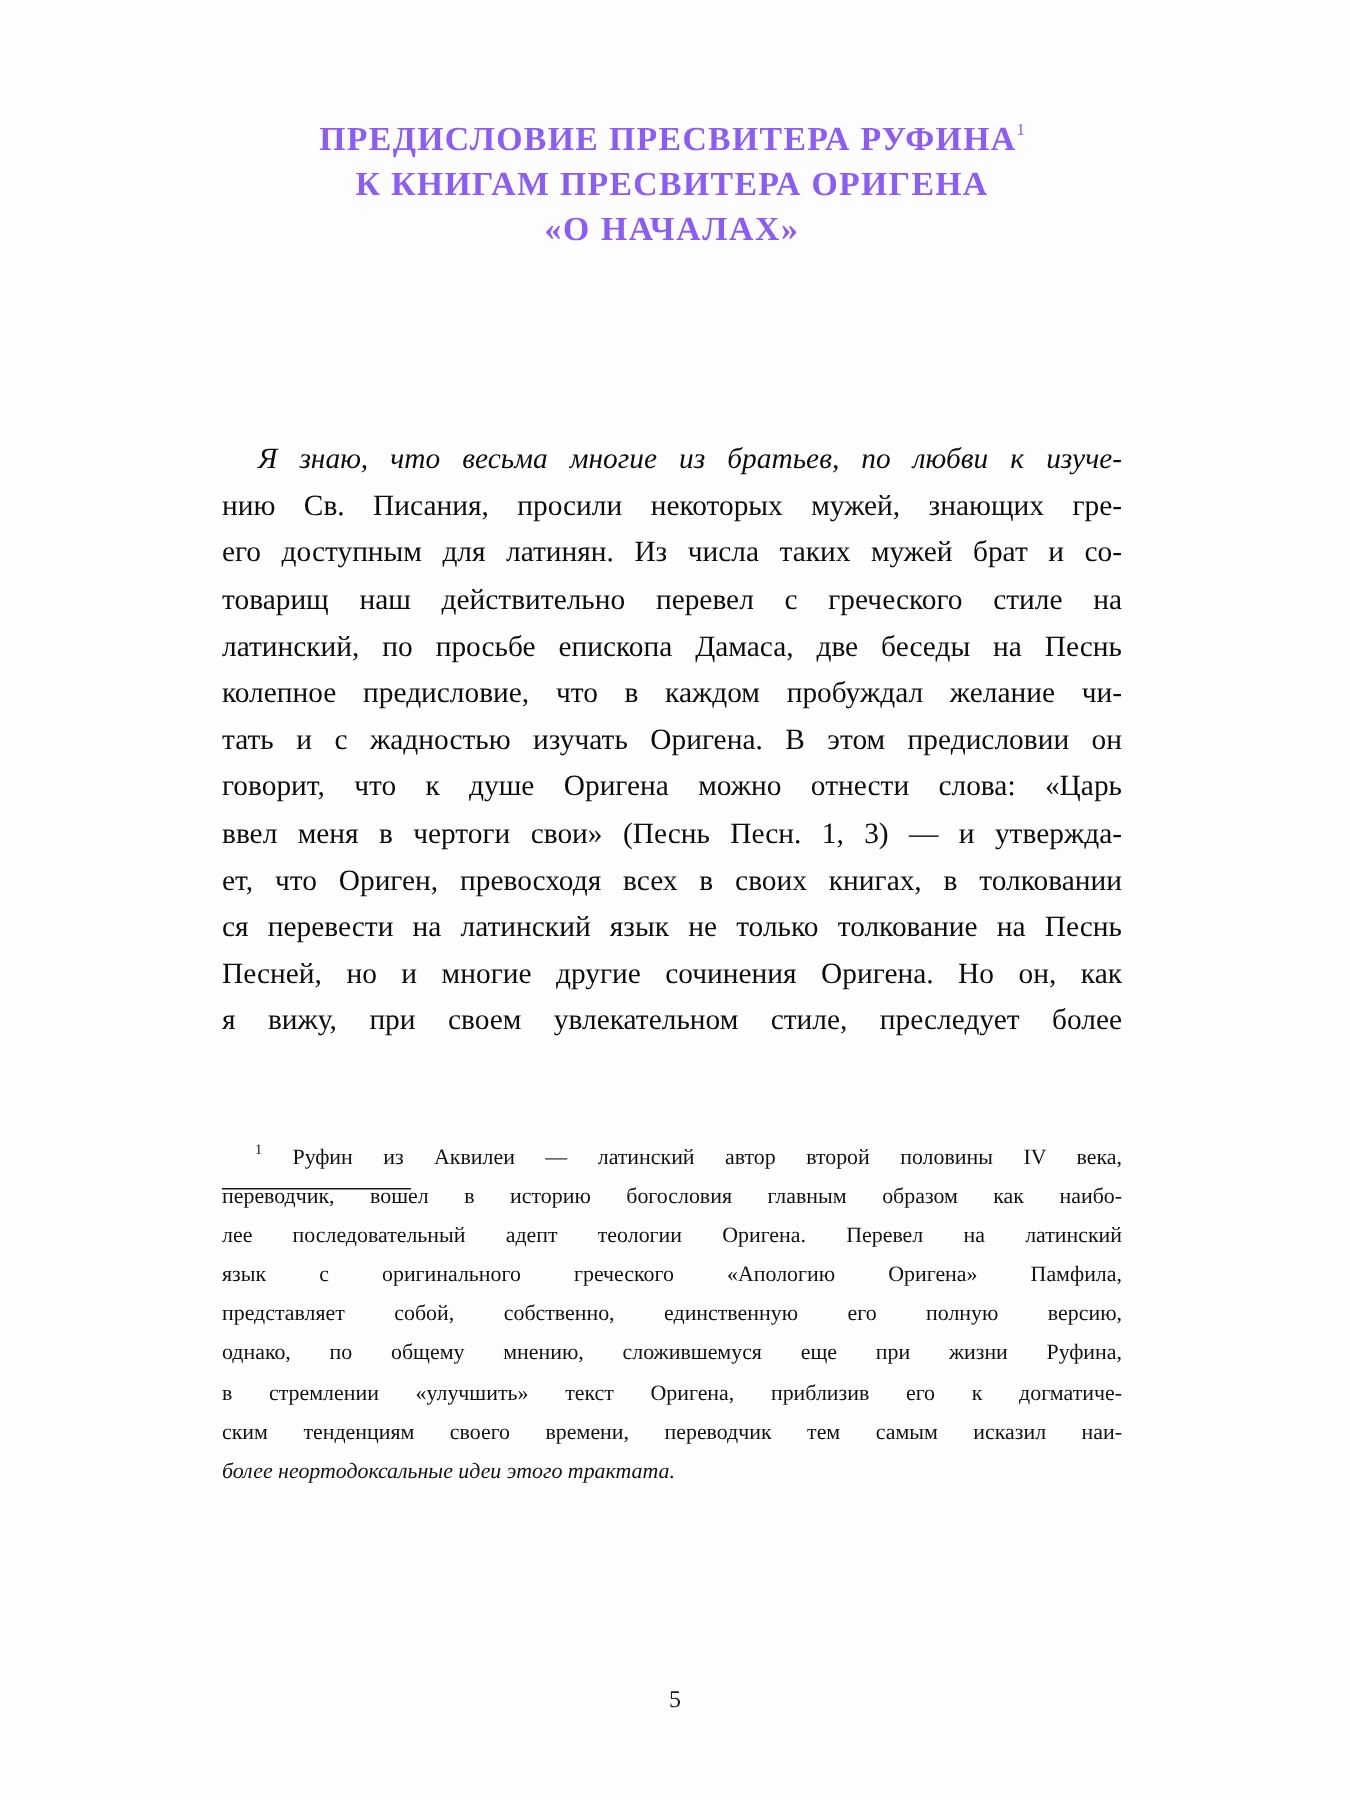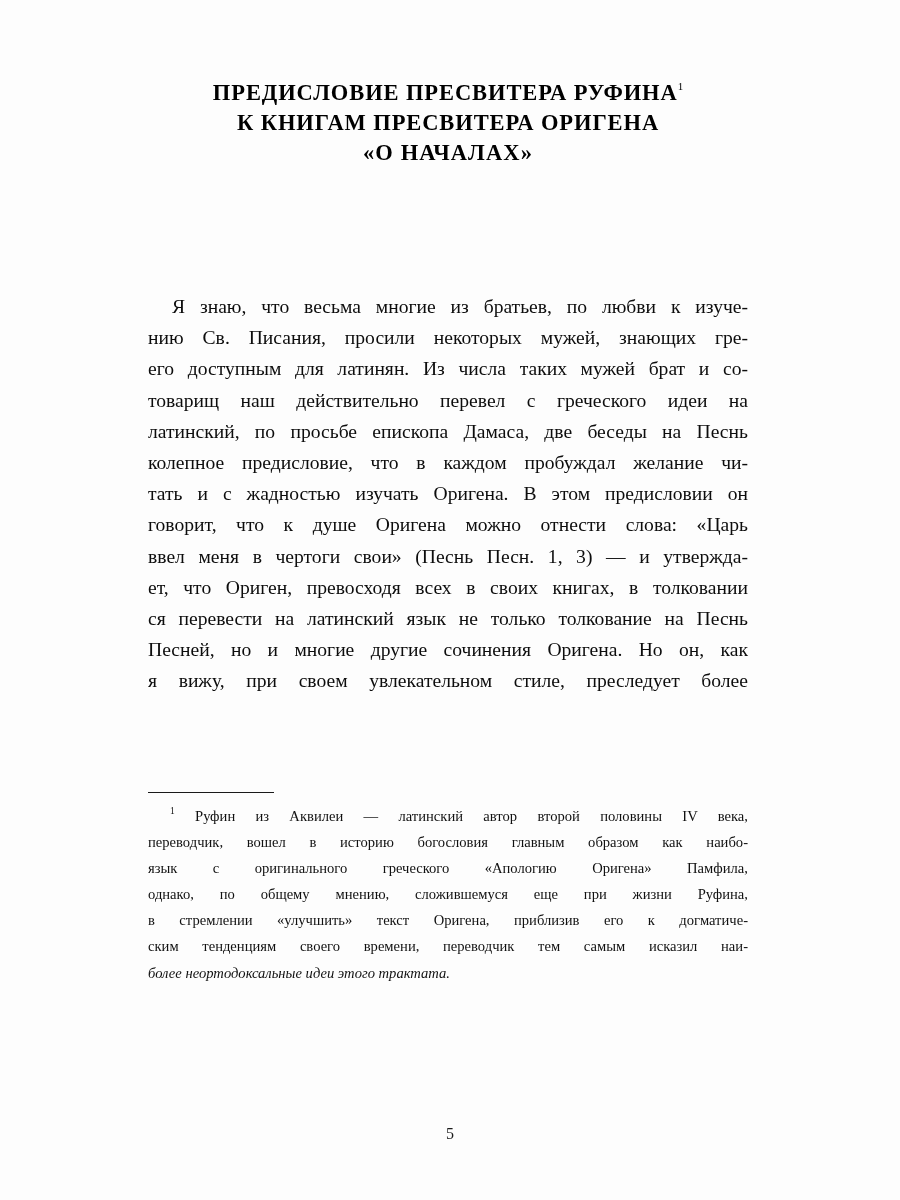--- a/index.html
+++ b/index.html
@@ -32,21 +32,21 @@
     top: 78px;
     width: 600px;
     text-align: center;
   }
   .title-line {
     font-family: "Liberation Serif", "DejaVu Serif", serif;
     font-weight: bold;
     font-size: 22.5px;
     letter-spacing: 0.9px;
     line-height: 30px;
-    color: #000000;
+    color: #8b5cf6;
     white-space: nowrap;
   }
   .title-line.l3 {
     letter-spacing: 1.1px;
   }
   .title-sup {
     font-size: 11px;
     font-weight: normal;
     vertical-align: super;
     line-height: 0;
@@ -66,35 +66,36 @@
   .jline {
     display: block;
     text-align: justify;
     text-align-last: justify;
     white-space: nowrap;
     font-size: 19.6px;
     line-height: 31.2px;
   }
   .jline.first {
     text-indent: 24px;
+    font-style: italic;
   }
 
   
   .footnote-rule {
     position: absolute;
     left: 148px;
     top: 792px;
     width: 126px;
     height: 0;
     border-top: 1.3px solid #1a1a1a;
   }
   .footnote-block {
     position: absolute;
     left: 148px;
-    top: 803px;
+    top: 759px;
     width: 600px;
   }
   .fline {
     display: block;
     text-align: justify;
     text-align-last: justify;
     white-space: nowrap;
     font-size: 14.6px;
     line-height: 26.1px;
     color: #111;
@@ -133,38 +134,40 @@
   <div class="title-block">
     <div class="title-line l1"><span>ПРЕДИСЛОВИЕ ПРЕСВИТЕРА РУФИНА</span><span class="title-sup">1</span></div>
     <div class="title-line l2">К КНИГАМ ПРЕСВИТЕРА ОРИГЕНА</div>
     <div class="title-line l3">«О НАЧАЛАХ»</div>
   </div>
 
   <div class="body-block">
     <span class="jline first">Я знаю, что весьма многие из братьев, по любви к изуче-</span>
     <span class="jline">нию Св. Писания, просили некоторых мужей, знающих гре-</span>
     <span class="jline">его доступным для латинян. Из числа таких мужей брат и со-</span>
-    <span class="jline">товарищ наш действительно перевел с греческого идеи на</span>
+    <span class="jline">товарищ наш действительно перевел с греческого стиле на</span>
     <span class="jline">латинский, по просьбе епископа Дамаса, две беседы на Песнь</span>
     <span class="jline">колепное предисловие, что в каждом пробуждал желание чи-</span>
     <span class="jline">тать и с жадностью изучать Оригена. В этом предисловии он</span>
     <span class="jline">говорит, что к душе Оригена можно отнести слова: «Царь</span>
     <span class="jline">ввел меня в чертоги свои» (Песнь Песн. 1, 3) — и утвержда-</span>
     <span class="jline">ет, что Ориген, превосходя всех в своих книгах, в толковании</span>
     <span class="jline">ся перевести на латинский язык не только толкование на Песнь</span>
     <span class="jline">Песней, но и многие другие сочинения Оригена. Но он, как</span>
     <span class="jline">я вижу, при своем увлекательном стиле, преследует более</span>
   </div>
 
   <div class="footnote-rule"></div>
 
   <div class="footnote-block">
     <span class="fline first"><span class="fn-marker">1</span> <span>Руфин из Аквилеи — латинский автор второй половины IV века,</span></span>
     <span class="fline">переводчик, вошел в историю богословия главным образом как наибо-</span>
+    <span class="fline">лее последовательный адепт теологии Оригена. Перевел на латинский</span>
     <span class="fline">язык с оригинального греческого «Апологию Оригена» Памфила,</span>
+    <span class="fline">представляет собой, собственно, единственную его полную версию,</span>
     <span class="fline">однако, по общему мнению, сложившемуся еще при жизни Руфина,</span>
     <span class="fline">в стремлении «улучшить» текст Оригена, приблизив его к догматиче-</span>
     <span class="fline">ским тенденциям своего времени, переводчик тем самым исказил наи-</span>
     <span class="fline last">более неортодоксальные идеи этого трактата.</span>
   </div>
 
   <div class="folio">5</div>
 
 </div>
 

